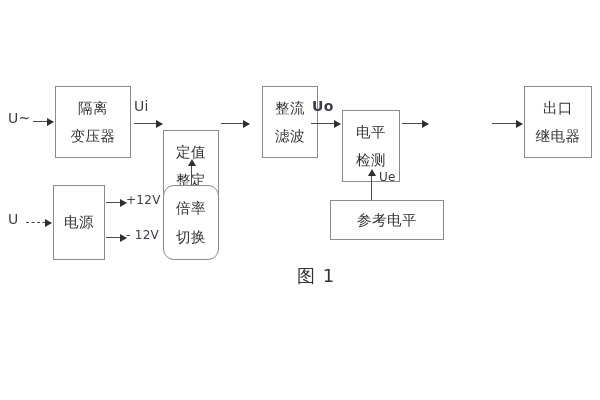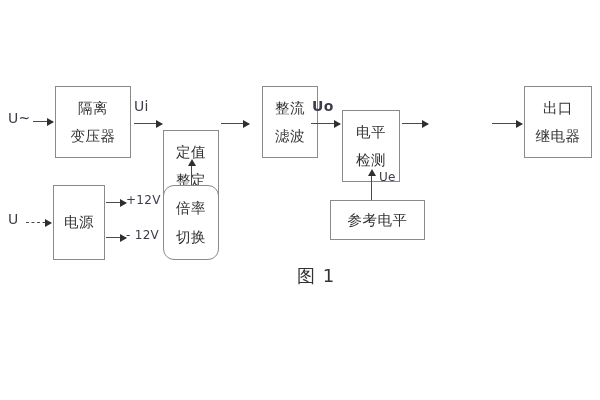--- a/index.html
+++ b/index.html
@@ -159,21 +159,21 @@
   <div class="arrow-h" style="left:106px; top:237px; width:20px;"></div>
   <div class="lbl lbl-sm" style="left:126px; top:228px;">- 12V</div>
 
   <div class="block" style="left:163px; top:185px; width:56px; height:75px;border-radius:11px;">
     <span class="ln">倍率</span>
     <span class="ln">切换</span>
   </div>
 
   <div class="arrow-v" style="left:191px; top:166px; height:19px;"></div>
 
-  <div class="block" style="left:330px; top:200px; width:95px; height:40px;">
+  <div class="block" style="left:330px; top:200px; width:114px; height:40px;">
     <span class="ln">参考电平</span>
   </div>
 
   <div class="arrow-v" style="left:371px; top:176px; height:24px;"></div>
   <div class="lbl lbl-sm" style="left:379px; top:170px;">Ue</div>
 
   <div class="caption" style="left:297px; top:264px;">图 1</div>
 
 </div>
 

